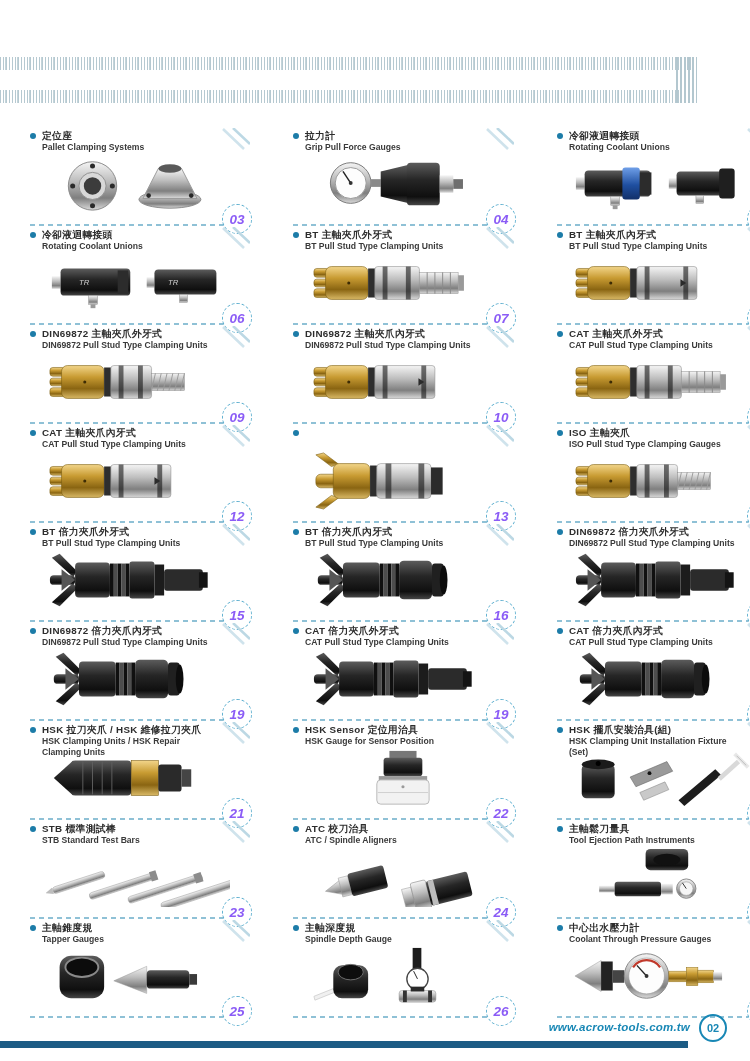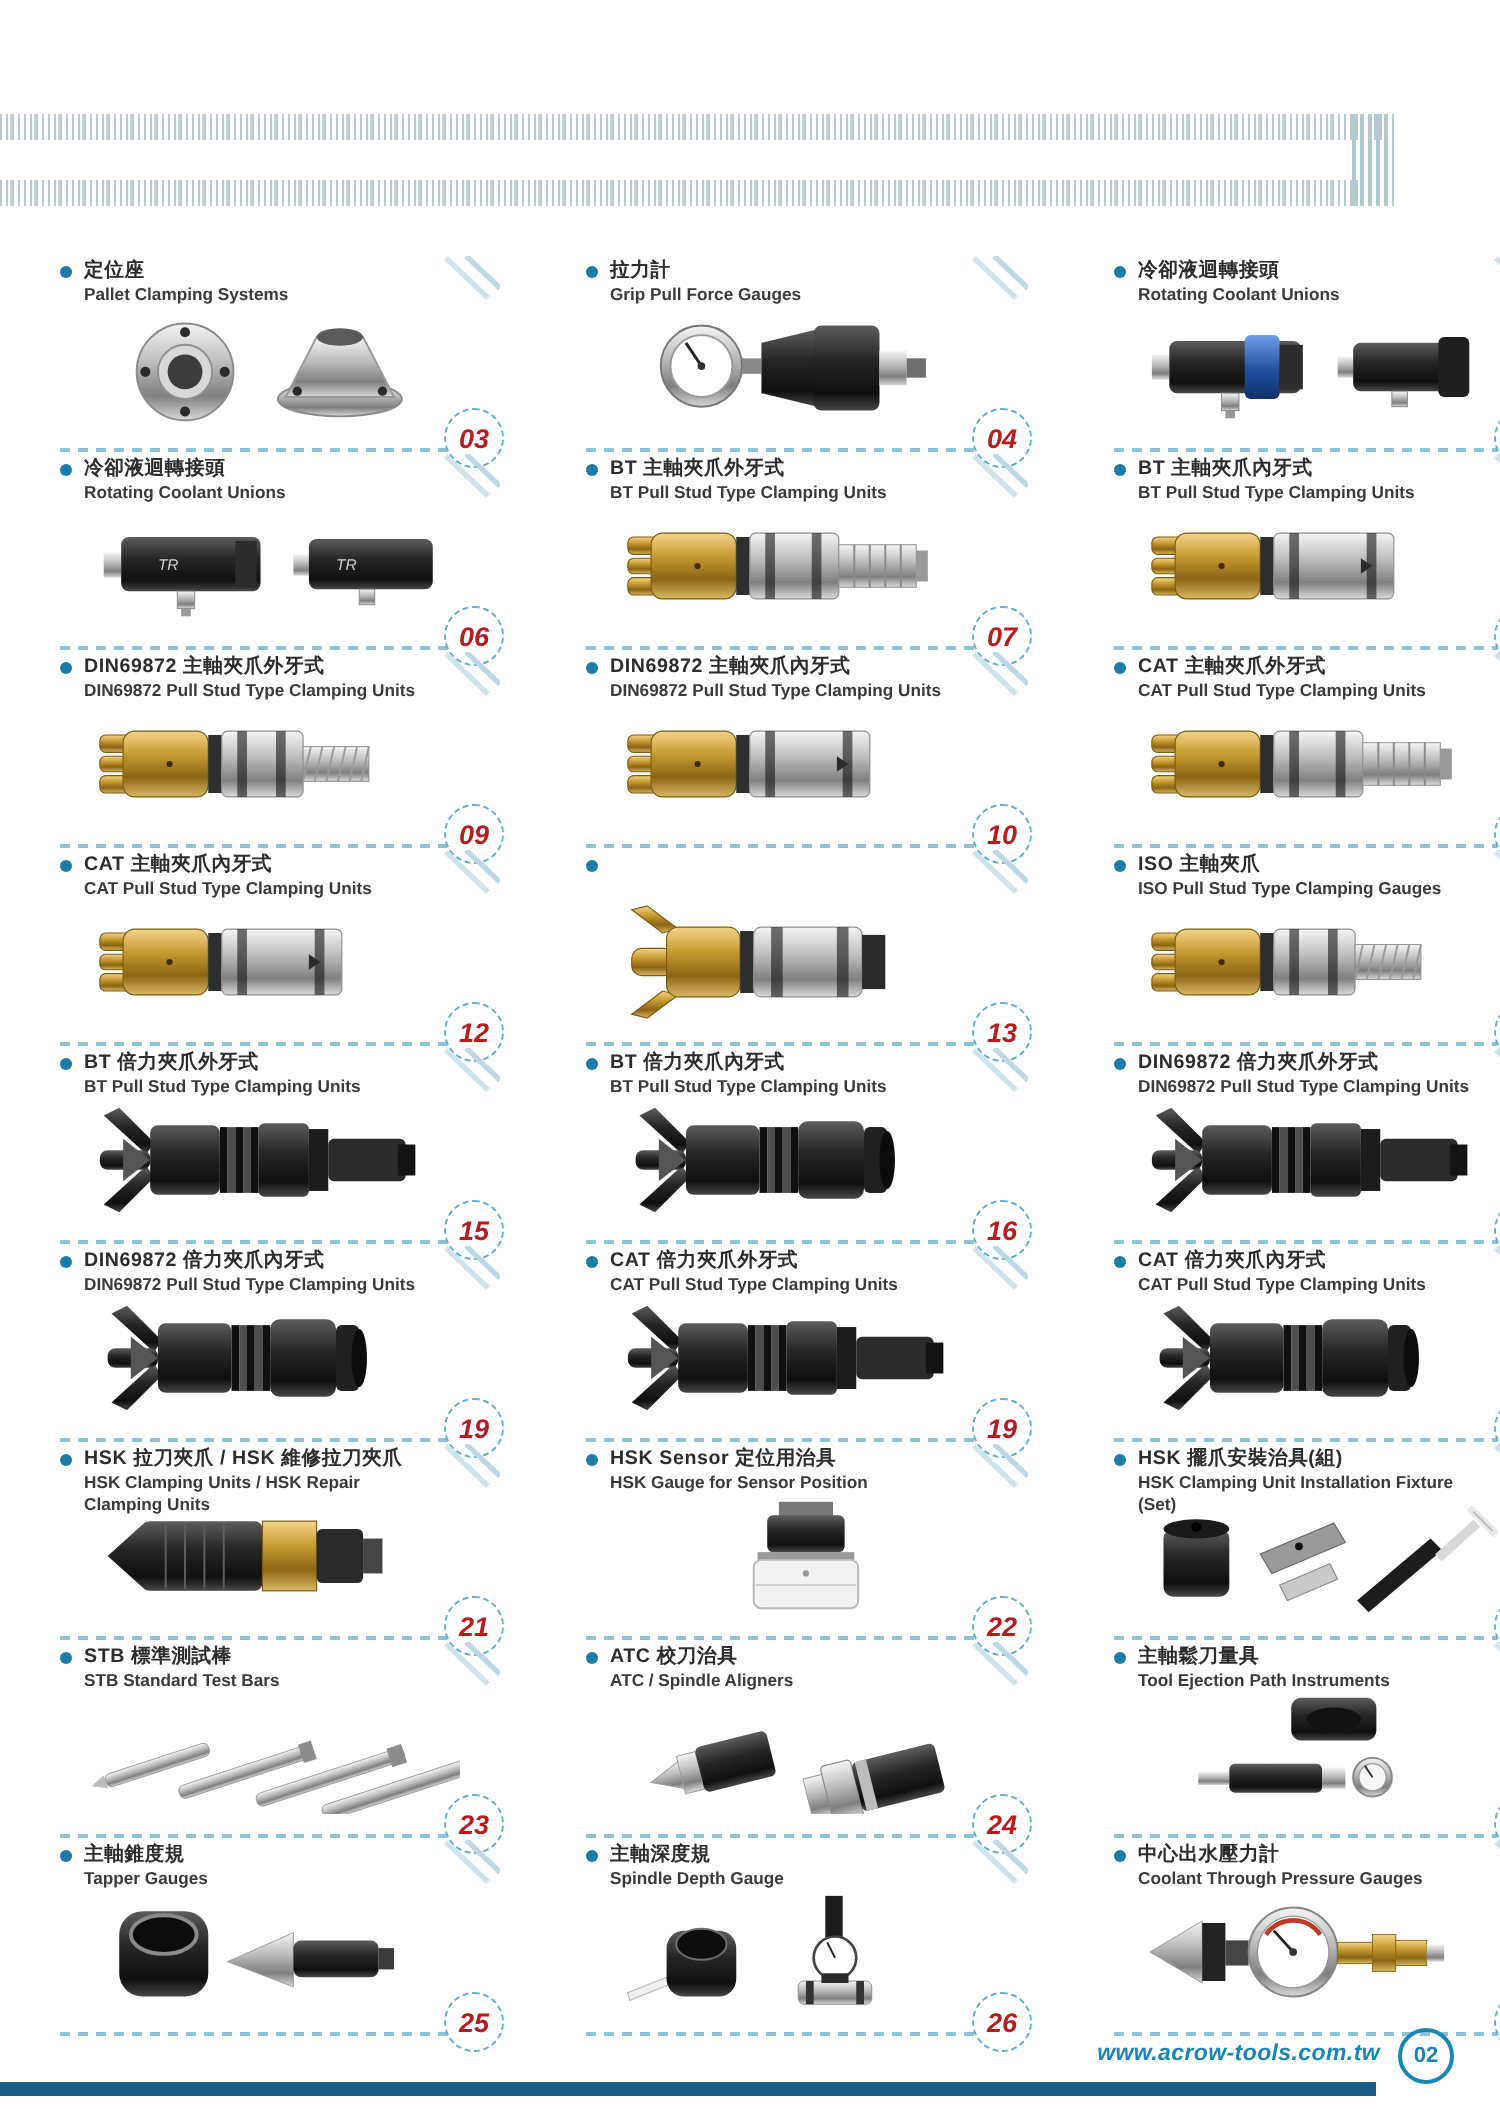--- a/index.html
+++ b/index.html
@@ -36,21 +36,21 @@
   .diag{position:absolute;top:1px;right:2px;}
   .illo-wrap{position:absolute;left:0;right:6px;top:25px;height:64px;display:flex;align-items:center;justify-content:center;}
   .sep{
     position:absolute;left:0;right:4px;bottom:0;height:2px;
     background:repeating-linear-gradient(90deg,#8fc1d6 0 5px,transparent 5px 9px);
   }
   .numcircle{
     position:absolute;right:0;bottom:-8px;width:28px;height:28px;
     border:1.6px dashed #5fb0d0;border-radius:50%;background:#fff;
     display:flex;align-items:center;justify-content:center;
-    color:#b91c1c;font-weight:bold;font-style:italic;font-size:13.5px;
+    color:#8b5cf6;font-weight:bold;font-style:italic;font-size:13.5px;
   }
   
   .site{position:absolute;right:60px;top:1021px;font-size:11.5px;font-weight:bold;font-style:italic;color:#1887b5;letter-spacing:.2px;}
   .pagecircle{
     position:absolute;right:23px;top:1014px;width:24px;height:24px;
     border:2.2px solid #1887b5;border-radius:50%;color:#1887b5;
     font-weight:bold;font-size:11px;display:flex;align-items:center;justify-content:center;
   }
   .bottom-bar{position:absolute;left:0;top:1041px;width:688px;height:7px;background:#1d5c85;}
   .defs-svg{position:absolute;width:0;height:0;}

